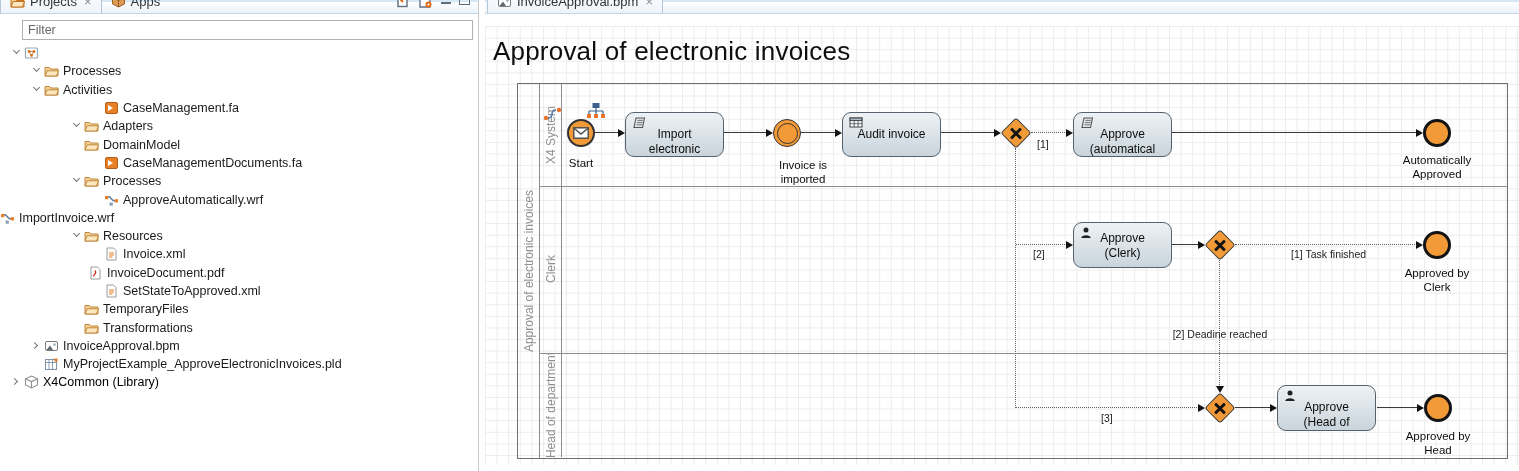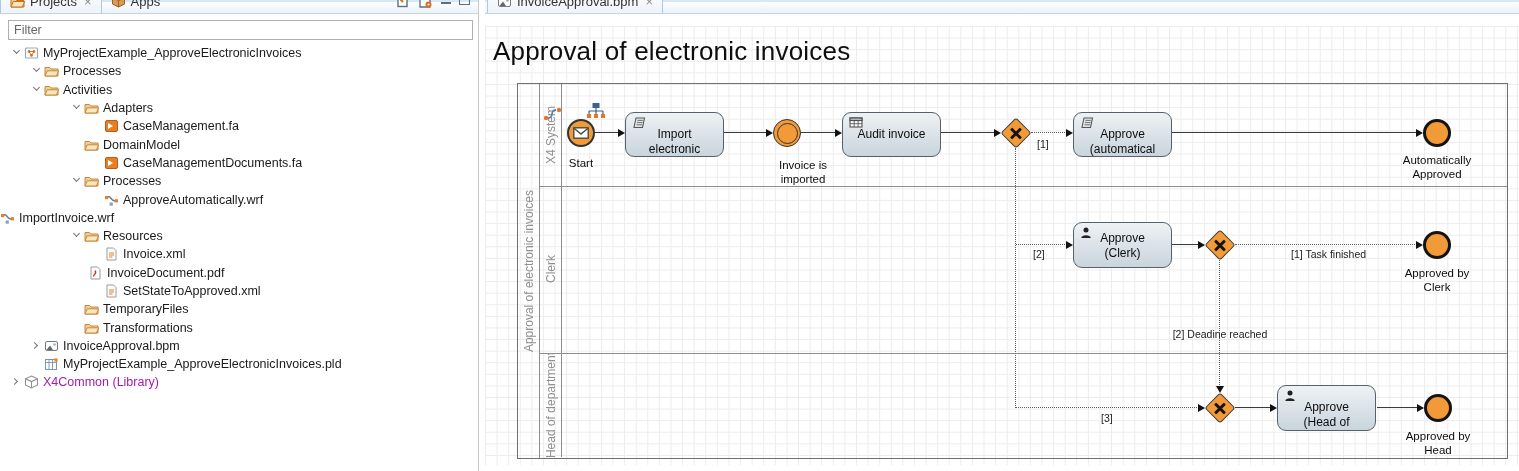--- a/index.html
+++ b/index.html
@@ -20,28 +20,28 @@
          font-size:13px; color:#333; border-radius:4px 4px 0 0; cursor:default; }
   .tab.active { background:linear-gradient(#fefefe,#edf3fa);
                 border:1px solid #b5c6d8; border-bottom:none; }
   .tab-close { color:#8a8a8a; font-size:13px; line-height:1; padding-left:2px; }
   .strip-tools { margin-left:auto; display:flex; align-items:center; gap:8px; padding:0 8px 5px 0; }
   .winbtn { width:11px; height:9px; position:relative; }
   .winbtn.min { border-bottom:2px solid #5f6e7d; height:7px; width:10px; }
   .winbtn.max { border:1px solid #5f6e7d; border-top:2px solid #5f6e7d; }
 
   
-  .filter-wrap { padding:6px 5px 4px 8px; }
+  .filter-wrap { padding:6px 5px 4px 22px; }
   .filter-input { width:100%; height:20px; border:1px solid #b0b0b0; font-size:12.5px;
                   padding:0 5px; color:#444; font-family:inherit; }
   .filter-input::placeholder { color:#666; opacity:1; }
   .tree { position:relative; font-size:12.5px; }
   .tree-row { height:18.3px; display:flex; align-items:center; white-space:nowrap; }
   .tree-row .lbl { padding-left:4px; }
-  .tree-row.muted .lbl { color:#a21caf; }
+  .tree-row.muted .lbl { color:#000000; }
   .tw { width:14px; height:14px; flex:0 0 14px; position:relative; }
   .tw i { position:absolute; left:4px; top:3px; width:5px; height:5px;
           border-top:1.6px solid #737373; border-right:1.6px solid #737373; display:block; }
   .tw.exp i { transform:rotate(135deg); top:2px; }
   .tw.col i { transform:rotate(45deg); left:2px; top:4px; }
   .ticon { width:15px; height:14px; flex:0 0 15px; }
 
   
   .canvas { position:absolute; left:0; top:26px; width:1034px; height:439px; overflow:hidden;
             background-image:linear-gradient(#ececec 1px, transparent 1px),
@@ -136,58 +136,57 @@
       <span class="tw exp">
           <i></i>
         </span>
       <svg class="ticon" viewBox="0 0 15 14">
           <rect x="1.5" y="2" width="12" height="10" rx="1" fill="#fff" stroke="#98a8b8" stroke-width="1.2"></rect>
           <circle cx="5" cy="5.5" r="1.4" fill="#e87f24"></circle>
           <circle cx="10" cy="5.5" r="1.4" fill="#e87f24"></circle>
           <circle cx="7.5" cy="9.5" r="1.4" fill="#e87f24"></circle>
           <path d="M5 5.5 L10 5.5 L7.5 9.5 Z" fill="none" stroke="#b45f17" stroke-width=".8"></path>
         </svg>
-      <span class="lbl">MyProjectExample_ApproveElectronicInvoices</span>
     </div>
     <div class="tree-row" style="padding-left:30px">
       <span class="tw exp">
           <i></i>
         </span>
       <svg class="ticon" viewBox="0 0 15 14">
           <path d="M1 3.5 h4.5 l1.5 1.5 H14 V12 H1z" fill="#f5cd92" stroke="#c08a3e" stroke-width="1"></path>
           <path d="M1 12 L3.2 6.8 H14.6 L12.4 12z" fill="#fbe6bd" stroke="#c08a3e" stroke-width="1"></path>
         </svg>
       <span class="lbl">Processes</span>
     </div>
     <div class="tree-row" style="padding-left:30px">
       <span class="tw exp">
           <i></i>
         </span>
       <svg class="ticon" viewBox="0 0 15 14">
           <path d="M1 3.5 h4.5 l1.5 1.5 H14 V12 H1z" fill="#f5cd92" stroke="#c08a3e" stroke-width="1"></path>
           <path d="M1 12 L3.2 6.8 H14.6 L12.4 12z" fill="#fbe6bd" stroke="#c08a3e" stroke-width="1"></path>
         </svg>
       <span class="lbl">Activities</span>
-    </div>
-    <div class="tree-row" style="padding-left:70px">
-      <span class="tw exp">
-          <i></i>
-        </span>
-      <svg class="ticon" viewBox="0 0 15 14">
-          <path d="M1 3.5 h4.5 l1.5 1.5 H14 V12 H1z" fill="#f5cd92" stroke="#c08a3e" stroke-width="1"></path>
-          <path d="M1 12 L3.2 6.8 H14.6 L12.4 12z" fill="#fbe6bd" stroke="#c08a3e" stroke-width="1"></path>
-        </svg>
-      <span class="lbl">Adapters</span>
     </div>
     <div class="tree-row" style="padding-left:104px">
       <svg class="ticon" viewBox="0 0 15 14">
           <rect x="1.5" y="1.5" width="12" height="11" rx="1.5" fill="#e87f24" stroke="#b45f17"></rect>
           <path d="M4 4 v6 l5-3z" fill="#fff"></path>
         </svg>
       <span class="lbl">CaseManagement.fa</span>
+    </div>
+    <div class="tree-row" style="padding-left:70px">
+      <span class="tw exp">
+          <i></i>
+        </span>
+      <svg class="ticon" viewBox="0 0 15 14">
+          <path d="M1 3.5 h4.5 l1.5 1.5 H14 V12 H1z" fill="#f5cd92" stroke="#c08a3e" stroke-width="1"></path>
+          <path d="M1 12 L3.2 6.8 H14.6 L12.4 12z" fill="#fbe6bd" stroke="#c08a3e" stroke-width="1"></path>
+        </svg>
+      <span class="lbl">Adapters</span>
     </div>
     <div class="tree-row" style="padding-left:84px">
       <svg class="ticon" viewBox="0 0 15 14">
           <path d="M1 3.5 h4.5 l1.5 1.5 H14 V12 H1z" fill="#f5cd92" stroke="#c08a3e" stroke-width="1"></path>
           <path d="M1 12 L3.2 6.8 H14.6 L12.4 12z" fill="#fbe6bd" stroke="#c08a3e" stroke-width="1"></path>
         </svg>
       <span class="lbl">DomainModel</span>
     </div>
     <div class="tree-row" style="padding-left:104px">
       <svg class="ticon" viewBox="0 0 15 14">

